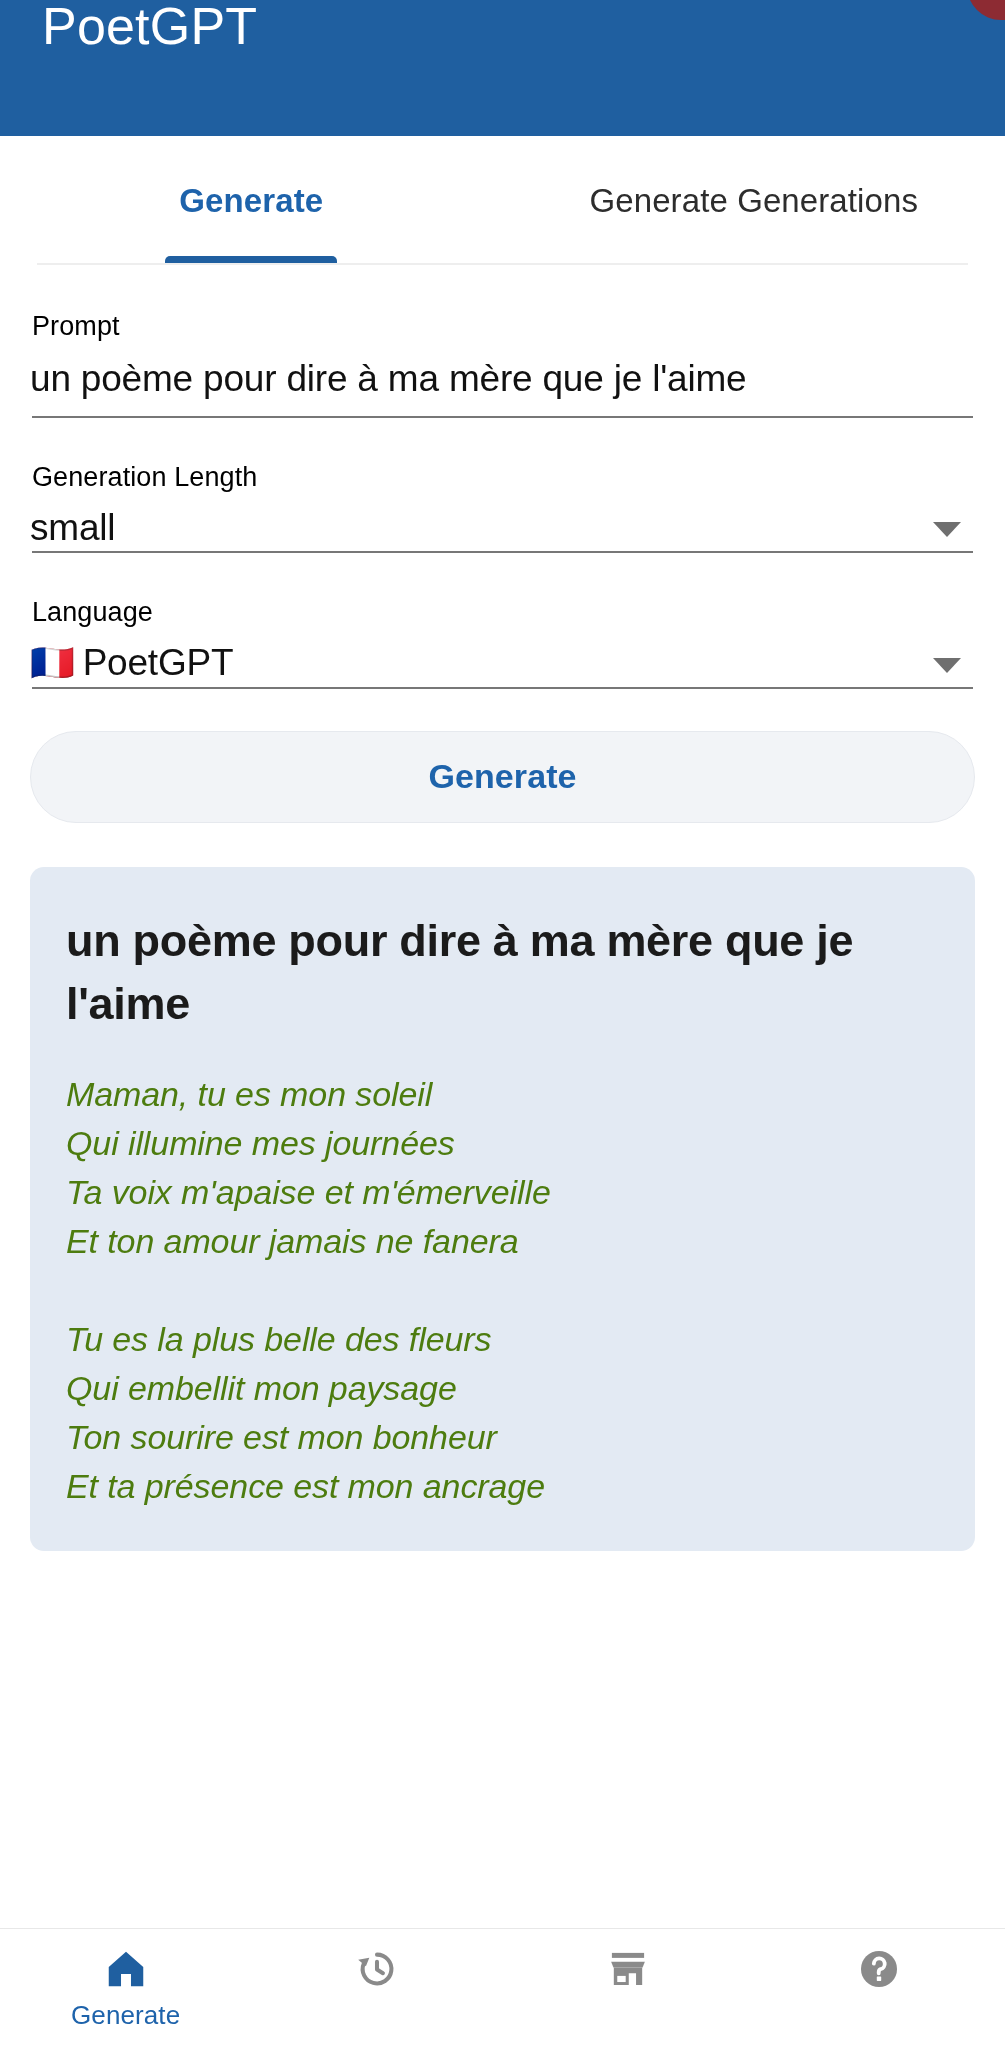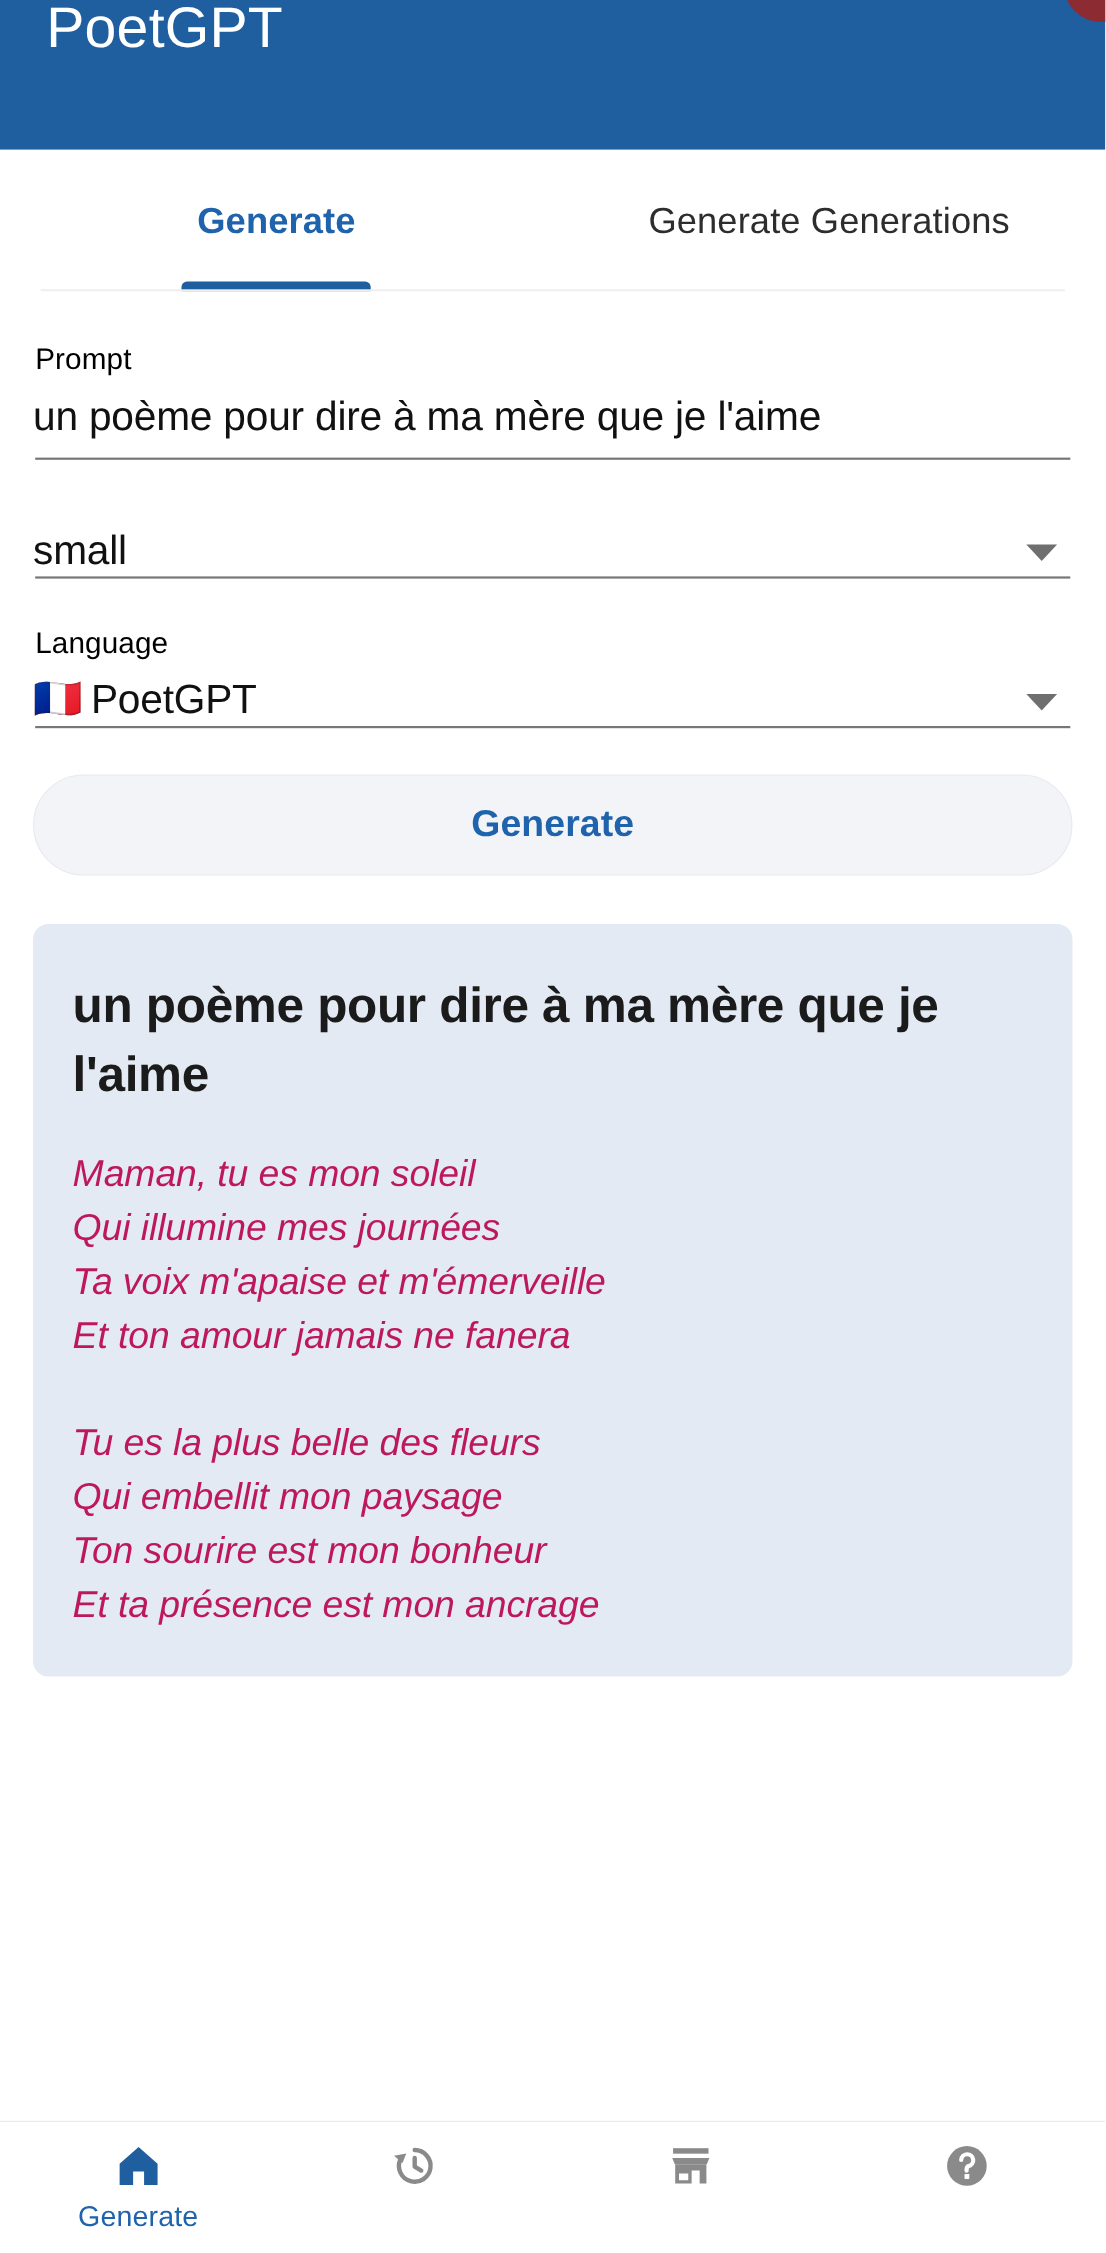--- a/index.html
+++ b/index.html
@@ -206,21 +206,21 @@
     font-size: 45px;
     font-weight: 700;
     color: #1b1b1b;
     line-height: 1.42;
     letter-spacing: -0.3px;
   }
   .result-body {
     margin-top: 34px;
     font-size: 34px;
     font-style: italic;
-    color: #be185d;
+    color: #4d7c0f;
     line-height: 1.44;
     letter-spacing: -0.1px;
     white-space: pre-wrap;
   }
 
   
   .bottomnav {
     flex: 0 0 auto;
     height: 120px;
     background: #ffffff;
@@ -284,20 +284,21 @@
 
     <section class="field prompt">
       <div class="field-label">Prompt</div>
       <div class="field-row">
         <div class="field-value">un poème pour dire à ma mère que je l'aime</div>
       </div>
       <div class="field-underline"></div>
     </section>
 
     <section class="field">
+      <div class="field-label">Generation Length</div>
       <div class="field-row">
         <div class="field-value">small</div>
         <span class="caret-icon"></span>
       </div>
       <div class="field-underline"></div>
     </section>
 
     <section class="field">
       <div class="field-label">Language</div>
       <div class="field-row">

